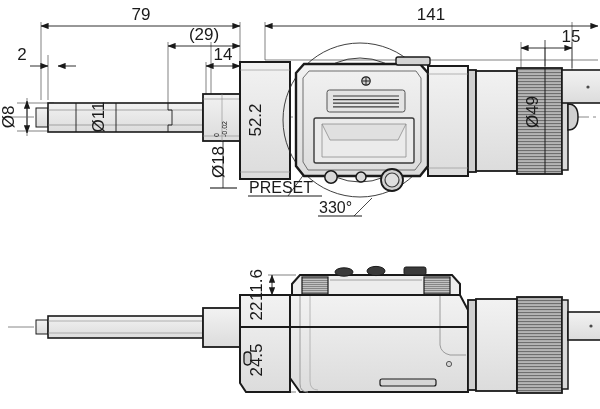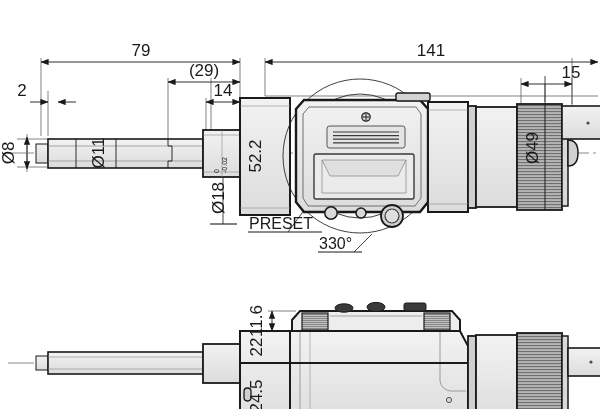--- a/index.html
+++ b/index.html
@@ -1,21 +1,21 @@
 <!DOCTYPE html>
 <html><head>
 <meta charset="utf-8">
 <title>Digital Micrometer Head - Dimensional Drawing</title>
 <style>
   html,body{margin:0;padding:0;background:#ffffff;}
   body{
     font-family:"Liberation Sans", sans-serif;
     width:600px;height:409px;overflow:hidden;position:relative;
   }
-  #stage{position:absolute;left:0;top:0;width:600px;height:353px;margin-top:36px;}
+  #stage{position:absolute;left:0;top:0;width:600px;height:353px;}
   svg{display:block;}
   text{font-family:"Liberation Sans", sans-serif;fill:#1a1a1a;}
   .dim-txt{font-size:17px;}
   .tol-txt{font-size:7px;}
   .lbl-txt{font-size:16px;}
 </style>
 </head>
 <body>
 
 <div id="stage">

